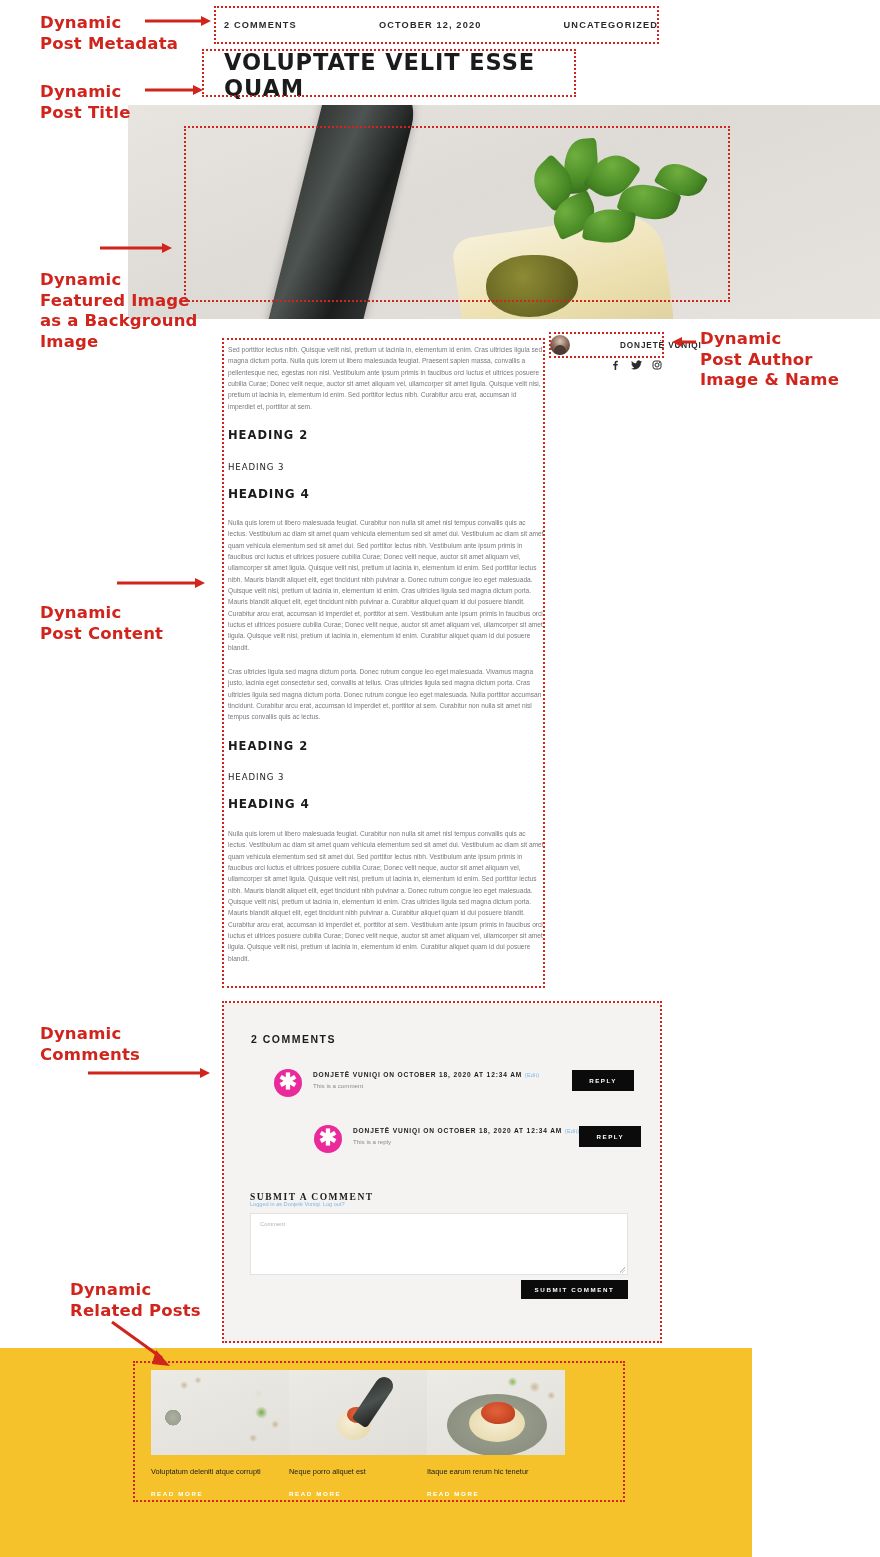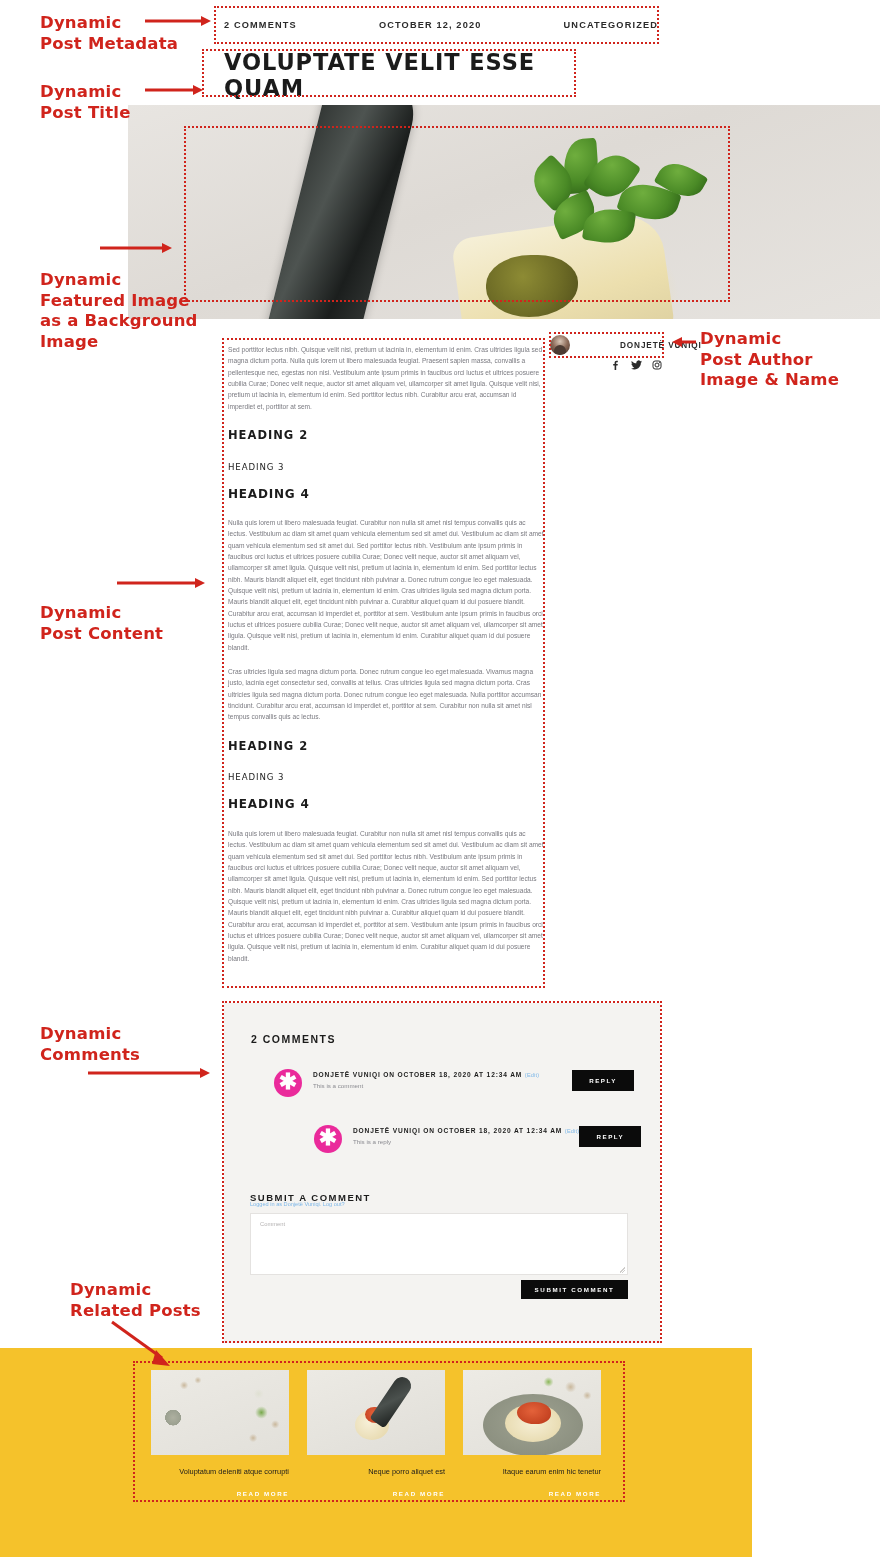--- a/index.html
+++ b/index.html
@@ -172,20 +172,21 @@
     background: #0b0b0b; color: #fff; border: none;
     font-size: 6.2px; letter-spacing: 1.5px; font-weight: 700;
     text-transform: uppercase; padding: 7px 0; width: 62px; text-align: center;
     flex: 0 0 auto; margin-top: 1px; cursor: pointer;
   }
 
   .submit-title {
     position: absolute; left: 250px; top: 1192px;
     font-size: 9.5px; letter-spacing: 1.5px; color: #1b1b1b; font-weight: 600;
     text-transform: uppercase;
+    font-family: Liberation Serif, serif;
   }
   .logged-in {
     position: absolute; left: 250px; top: 1201px;
     font-size: 5.6px; color: #7db7e8;
   }
   .comment-field {
     position: absolute; left: 250px; top: 1213px; width: 378px; height: 62px;
     background: #fff; border: 1px solid #e4e2e0;
   }
   .comment-field .ph {
@@ -204,21 +205,21 @@
     text-transform: uppercase; cursor: pointer;
   }
 
   
   .related-band {
     position: absolute; left: 0; top: 1348px; width: 752px; height: 209px;
     background: #f5c22b;
   }
   .related-grid {
     position: absolute; left: 151px; top: 1370px; width: 470px;
-    display: flex; gap: 18px; text-align: right;
+    display: flex; 
   }
   .rel-card { width: 138px; }
   .rel-thumb {
     width: 138px; height: 85px; overflow: hidden; position: relative;
     background: #dcdbd6;
   }
   .rel-thumb .t1 {
     position: absolute; inset: 0;
     background:
       radial-gradient(circle 13px at 16% 56%, #aeb0a0 0%, #9ba090 60%, rgba(0,0,0,0) 62%),
@@ -405,21 +406,21 @@
       <div class="rel-title">Neque porro aliquet est</div>
       <div class="rel-readmore">READ MORE</div>
     </div>
     <div class="rel-card">
       <div class="rel-thumb">
         <div class="t3"></div>
           <div class="t3plate"></div>
           <div class="t3pasta"></div>
           <div class="t3sauce"></div>
       </div>
-      <div class="rel-title">Itaque earum enim hic tenetur</div>
+      <div class="rel-title">Itaque earum rerum hic tenetur</div>
       <div class="rel-readmore">READ MORE</div>
     </div>
   </div>
 
   <div class="anno-box" style="left:214px;top:6px;width:445px;height:38px;"></div>
   <div class="anno-box" style="left:202px;top:49px;width:374px;height:48px;"></div>
   <div class="anno-box" style="left:184px;top:126px;width:546px;height:176px;"></div>
   <div class="anno-box" style="left:549px;top:332px;width:115px;height:26px;"></div>
   <div class="anno-box" style="left:222px;top:338px;width:323px;height:650px;"></div>
   <div class="anno-box" style="left:222px;top:1001px;width:440px;height:342px;"></div>

